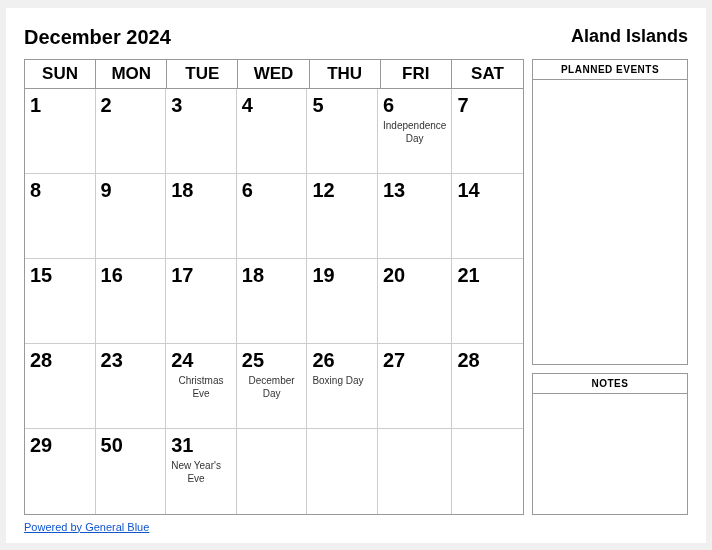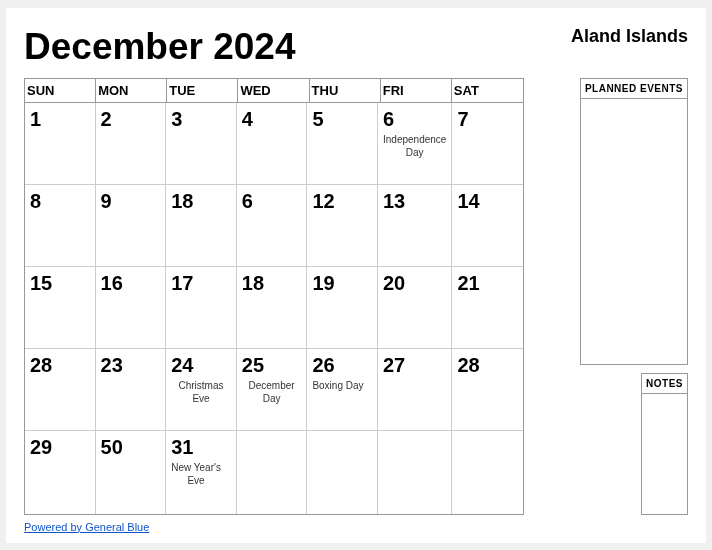--- a/index.html
+++ b/index.html
@@ -20,21 +20,21 @@
       display: flex;
       flex-direction: column;
     }
     .header {
       display: flex;
       justify-content: space-between;
       align-items: flex-start;
       margin-bottom: 10px;
     }
     .month-title {
-      font-size: 37px;
+      font-size: 20px;
       font-weight: bold;
       color: #000;
     }
     .region-title {
       font-size: 18px;
       font-weight: bold;
       color: #000;
       text-align: center;
     }
     .content-area {
@@ -47,22 +47,22 @@
       border: 1px solid #999;
       display: flex;
       flex-direction: column;
     }
     .day-headers {
       display: grid;
       grid-template-columns: repeat(7, 1fr);
       border-bottom: 1px solid #999;
     }
     .day-header {
-      text-align: left;
-      font-size: 13px;
+      text-align: center;
+      font-size: 17px;
       font-weight: bold;
       padding: 4px 2px;
       border-right: 1px solid #999;
       color: #000;
     }
     .day-header:last-child {
       border-right: none;
     }
     .calendar-grid {
       display: grid;
@@ -98,21 +98,20 @@
       color: #333;
       text-align: center;
       margin-top: 2px;
       line-height: 1.3;
     }
     .right-panel {
       width: 156px;
       display: flex;
       flex-direction: column;
       gap: 8px;
-      align-items: flex-end;
     }
     .panel-box {
       border: 1px solid #999;
       display: flex;
       flex-direction: column;
     }
     .panel-box-header {
       background: #fff;
       border-bottom: 1px solid #999;
       text-align: center;

